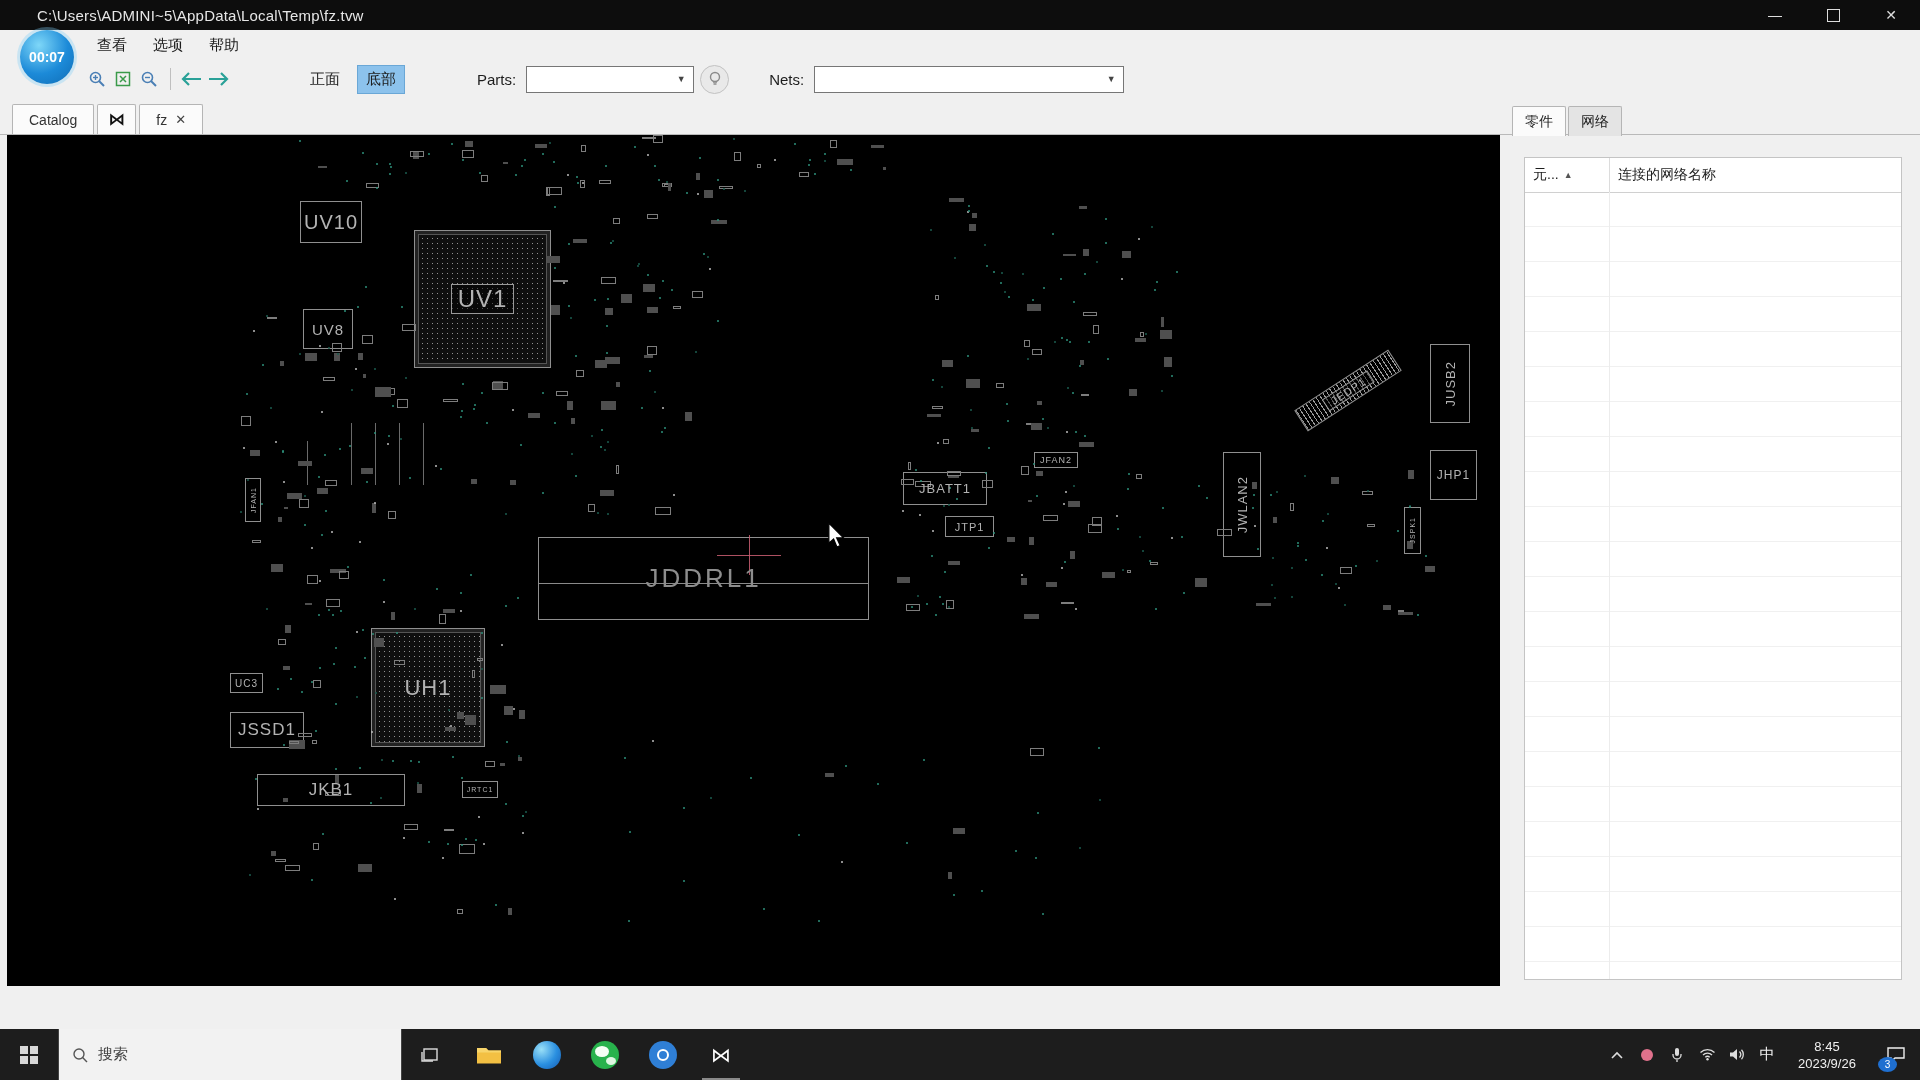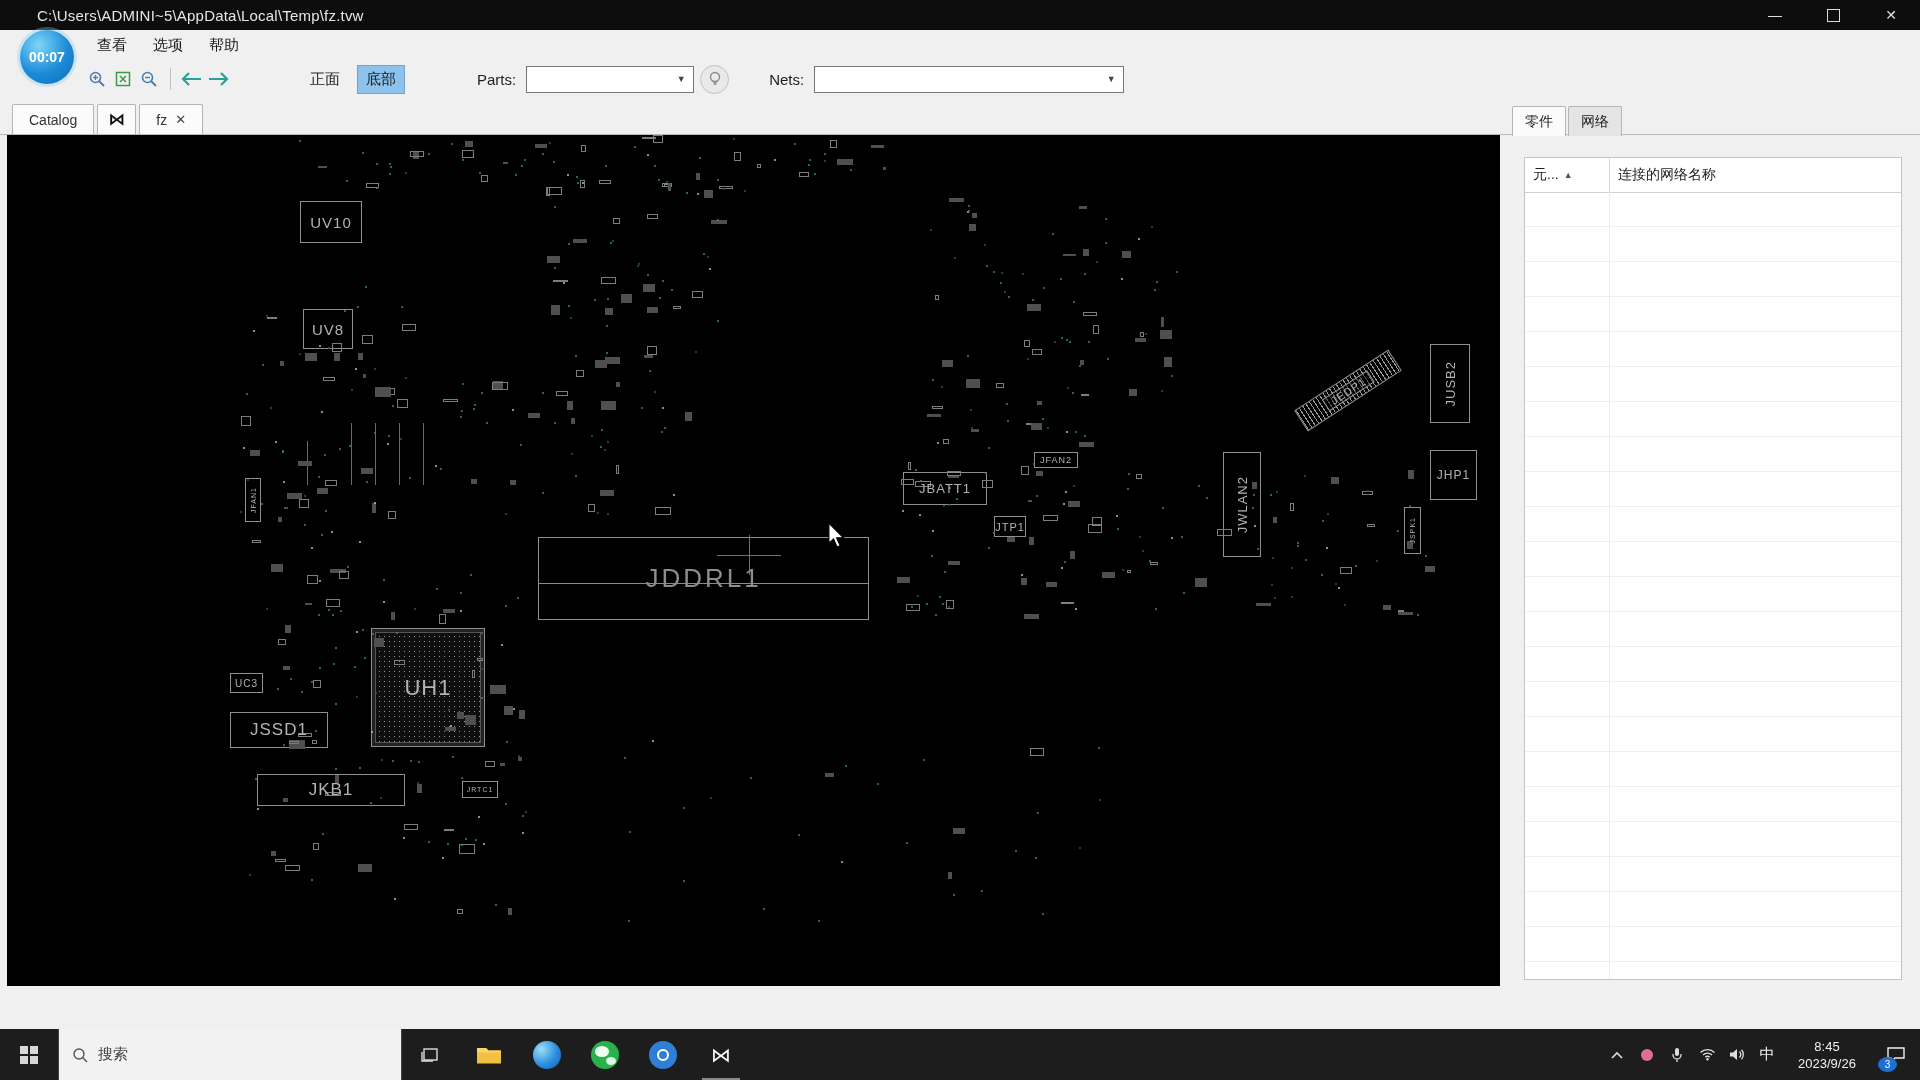--- a/index.html
+++ b/index.html
@@ -215,32 +215,35 @@
   <div class="side-tab active">
     <span>零件</span>
   </div>
   <div class="side-tab">
     <span>网络</span>
   </div>
 </div>
 
 <div class="board">
     <div class="comp conn" style="left: 293px; top: 66px; width: 62px; height: 42px;">
-      <span class="clabel" style="font-size: 15px;">UV10</span>
+      <span class="clabel" style="font-size: 20px;">UV10</span>
+    </div>
+    <div class="comp bga" style="left: 407px; top: 95px; width: 137px; height: 138px; background-size: 5px 5px;">
+      <span class="clabel boxed" style="font-size: 24px;">UV1</span>
     </div>
     <div class="comp conn" style="left: 296px; top: 174px; width: 50px; height: 40px;">
       <span class="clabel" style="font-size: 15px;">UV8</span>
     </div>
     <div class="comp conn" style="left: 896px; top: 337px; width: 84px; height: 33px;">
       <span class="clabel" style="font-size: 13px;">JBATT1</span>
     </div>
     <div class="comp conn" style="left: 1027px; top: 317px; width: 44px; height: 16px;">
       <span class="clabel" style="font-size: 9px;">JFAN2</span>
     </div>
-    <div class="comp conn" style="left: 987px; top: 381px; width: 32px; height: 21px;">
+    <div class="comp conn" style="left: 938px; top: 381px; width: 49px; height: 21px;">
       <span class="clabel" style="font-size: 11px;">JTP1</span>
     </div>
     <div class="comp connv" style="left: 1216px; top: 317px; width: 38px; height: 105px;">
       <span class="clabel" style="font-size: 13px;">JWLAN2</span>
     </div>
     <div class="comp connv" style="left: 1423px; top: 209px; width: 40px; height: 79px;">
       <span class="clabel" style="font-size: 13px;">JUSB2</span>
     </div>
     <div class="comp conn" style="left: 1423px; top: 315px; width: 47px; height: 50px;">
       <span class="clabel" style="font-size: 12px;">JHP1</span>
@@ -253,21 +256,21 @@
     </div>
     <div class="comp dimm" style="left: 531px; top: 402px; width: 331px; height: 83px;">
       <span class="clabel" style="font-size: 26px;">JDDRL1</span>
     </div>
     <div class="comp bga" style="left: 364px; top: 493px; width: 114px; height: 119px; background-size: 5px 5px;">
       <span class="clabel" style="font-size: 22px;">UH1</span>
     </div>
     <div class="comp conn" style="left: 223px; top: 538px; width: 33px; height: 20px;">
       <span class="clabel" style="font-size: 10px;">UC3</span>
     </div>
-    <div class="comp conn" style="left: 223px; top: 577px; width: 98px; height: 36px;">
+    <div class="comp conn" style="left: 223px; top: 577px; width: 74px; height: 36px;">
       <span class="clabel" style="font-size: 17px;">JSSD1</span>
     </div>
     <div class="comp conn" style="left: 250px; top: 639px; width: 148px; height: 32px;">
       <span class="clabel" style="font-size: 17px;">JKB1</span>
     </div>
     <div class="comp conn" style="left: 455px; top: 646px; width: 36px; height: 17px;">
       <span class="clabel" style="font-size: 7px;">JRTC1</span>
     </div>
     <div class="comp connv" style="left: 238px; top: 343px; width: 16px; height: 44px;">
       <span class="clabel" style="font-size: 7px;">JFAN1</span>

